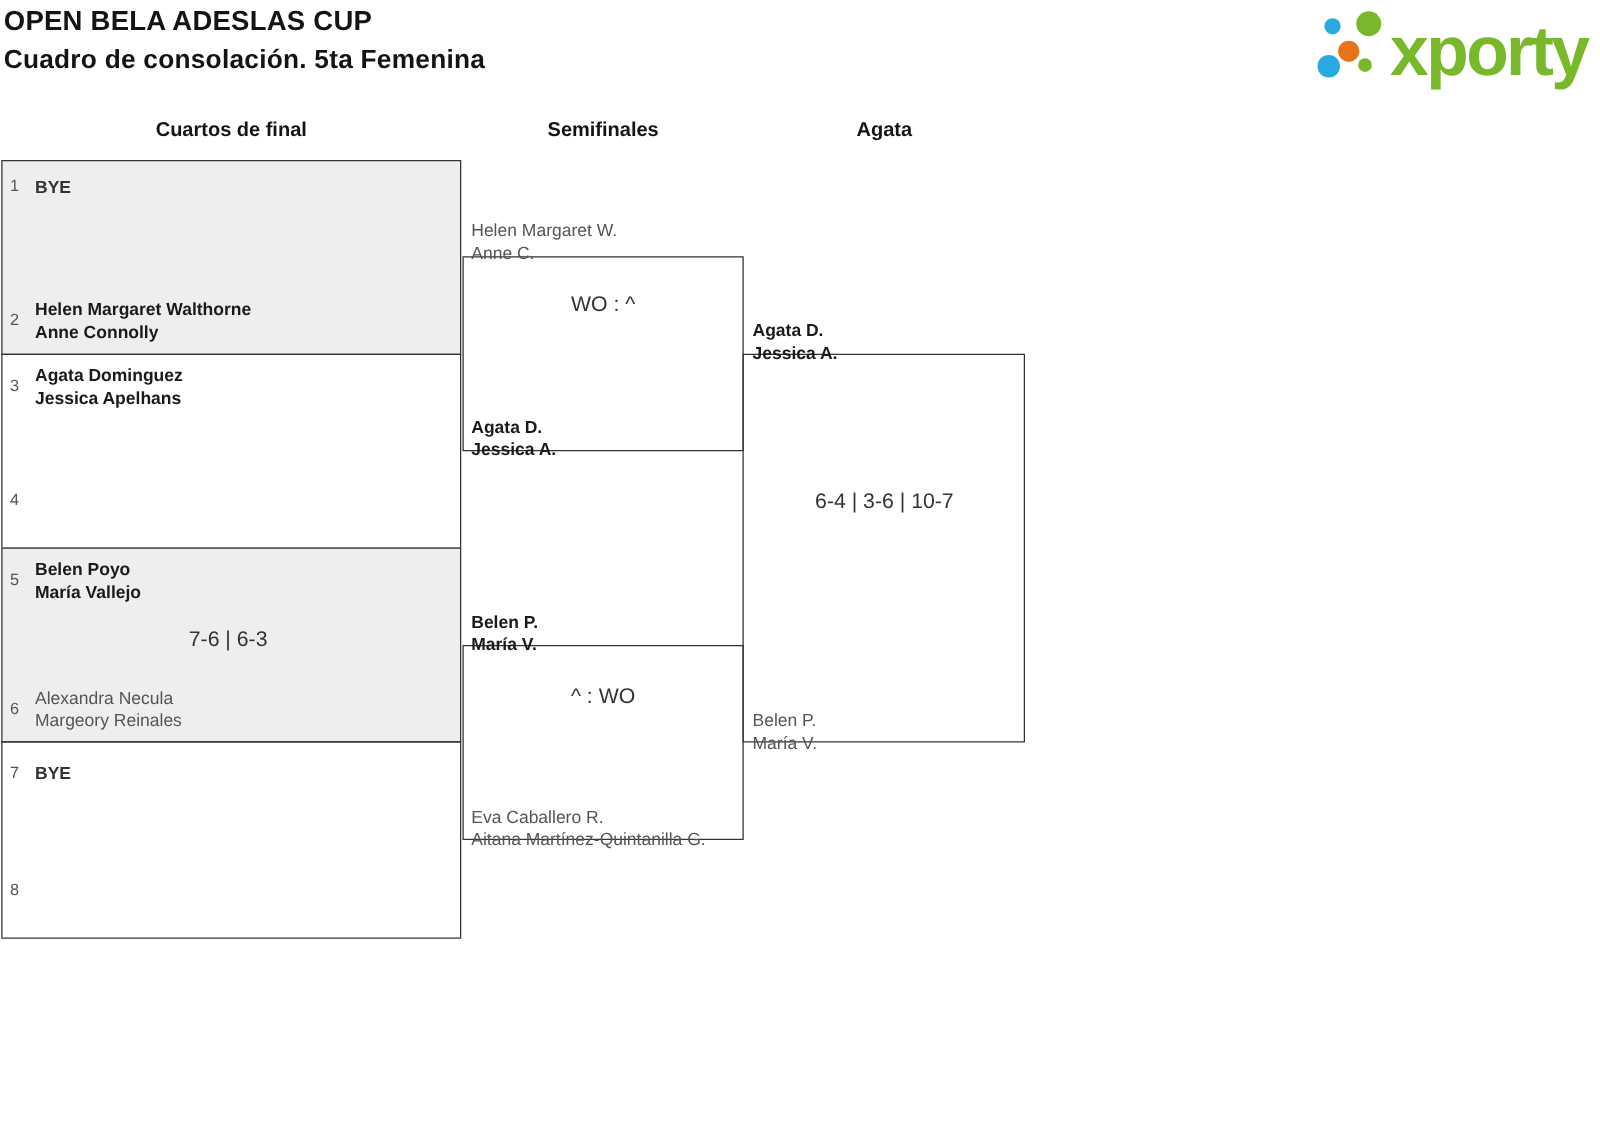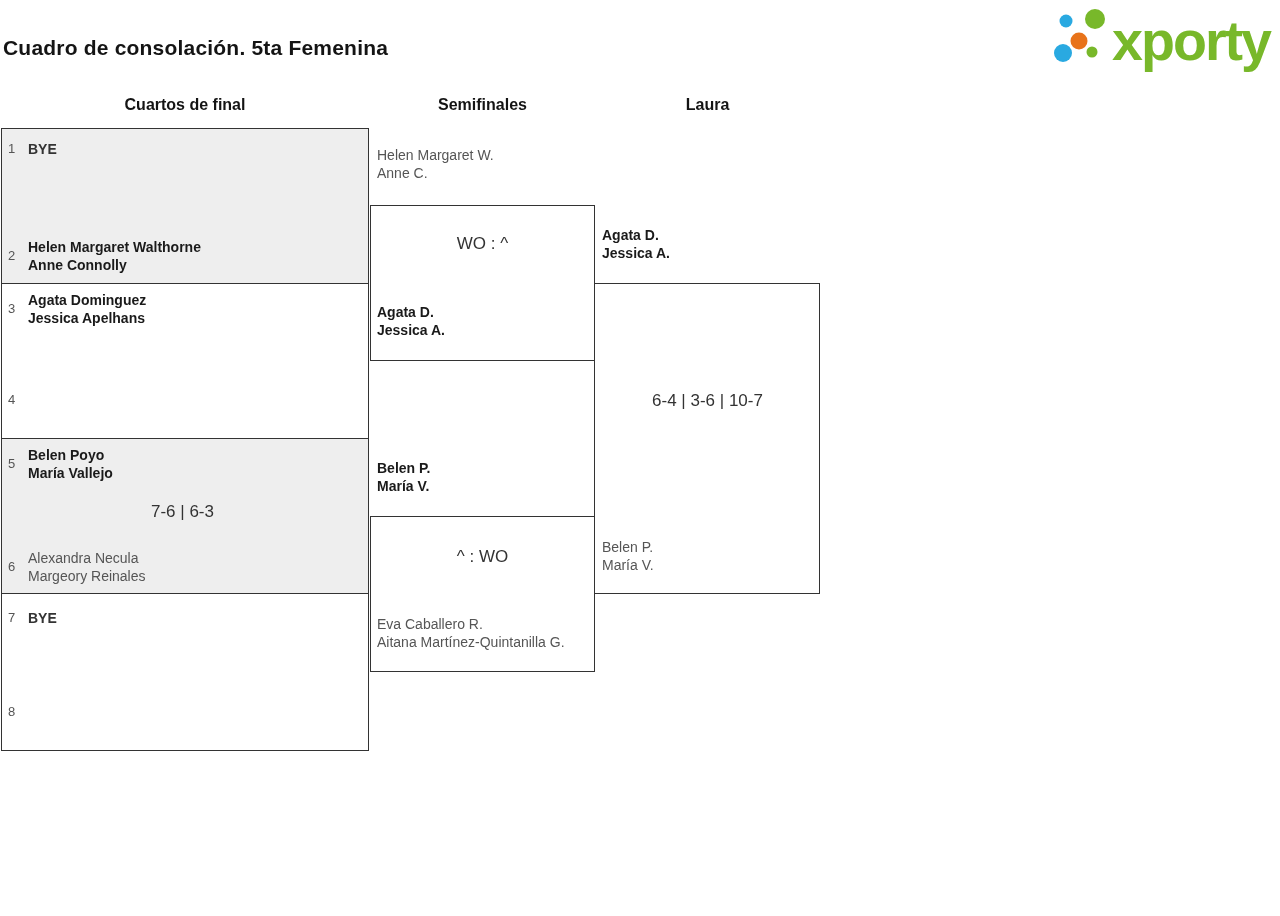--- a/index.html
+++ b/index.html
@@ -14,41 +14,42 @@
   .box{position:absolute;border:1px solid #333333;box-sizing:border-box;}
   .box.alt{background:#eeeeee;}
   .team-row{position:absolute;left:8px;width:352px;display:flex;gap:6px;align-items:center;
             font-size:14px;line-height:18px;}
   .seed{width:14px;flex:none;color:#555555;font-size:13px;}
   .names{display:flex;flex-direction:column;}
   .winner{font-weight:bold;color:#1a1a1a;}
   .loser{color:#555555;font-weight:normal;}
   .bye{color:#333333;font-weight:bold;}
   .score{position:absolute;text-align:center;font-size:17px;color:#333333;line-height:18px;}
-  .pair-label{position:absolute;font-size:14px;line-height:18px;display:flex;flex-direction:column;}
+  .pair-label{position:absolute;font-size:14px;line-height:18px;display:flex;flex-direction:column;margin-top:29px;}
 </style>
 </head>
 <body>
 
 <div class="stage">
 
+  <div class="abs title1">OPEN BELA ADESLAS CUP</div>
   <div class="abs title2">Cuadro de consolación. 5ta Femenina</div>
 
   <svg class="abs" style="left:1040px;top:6px;" width="236" height="72" viewBox="0 0 236 72">
     <circle cx="26" cy="15" r="6.5" fill="#29a9e1"></circle>
     <circle cx="55" cy="13" r="10" fill="#78b82a"></circle>
     <circle cx="39" cy="35" r="8.5" fill="#e8731a"></circle>
     <circle cx="23" cy="47" r="9" fill="#29a9e1"></circle>
     <circle cx="52" cy="46" r="5.5" fill="#78b82a"></circle>
     <text x="72" y="54" font-size="56" font-weight="bold" fill="#78b82a" letter-spacing="-2" textLength="158" lengthAdjust="spacingAndGlyphs">xporty</text>
   </svg>
 
   <div class="abs col-header" style="left:0;width:370px;">Cuartos de final</div>
   <div class="abs col-header" style="left:370px;width:225px;">Semifinales</div>
-  <div class="abs col-header" style="left:595px;width:225px;">Laura</div>
+  <div class="abs col-header" style="left:595px;width:225px;">Agata</div>
 
   <div class="box alt" style="left:1px;top:128px;width:368px;height:156px;"></div>
   <div class="box" style="left:1px;top:283px;width:368px;height:156px;"></div>
   <div class="box alt" style="left:1px;top:438px;width:368px;height:156px;"></div>
   <div class="box" style="left:1px;top:593px;width:368px;height:158px;"></div>
 
   <div class="box" style="left:370px;top:205px;width:225px;height:156px;"></div>
   <div class="box" style="left:370px;top:516px;width:225px;height:156px;"></div>
   <div class="box" style="left:594px;top:283px;width:226px;height:311px;"></div>
 

